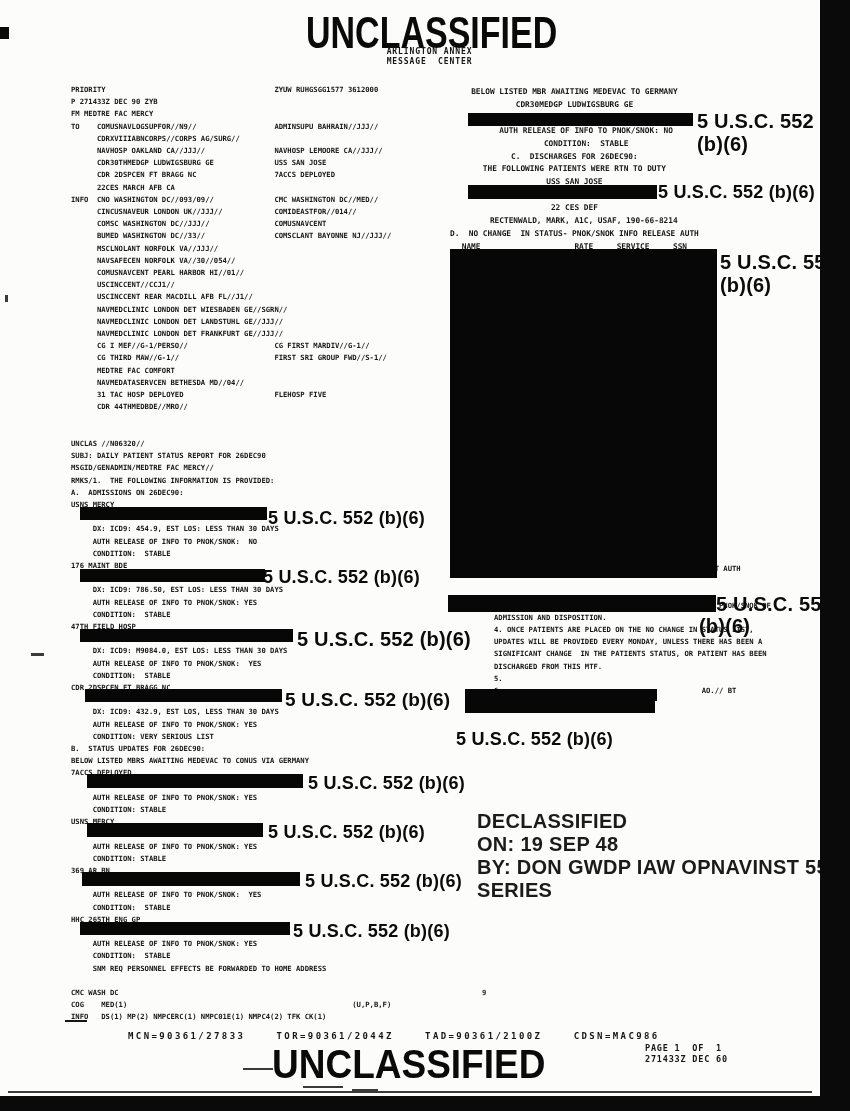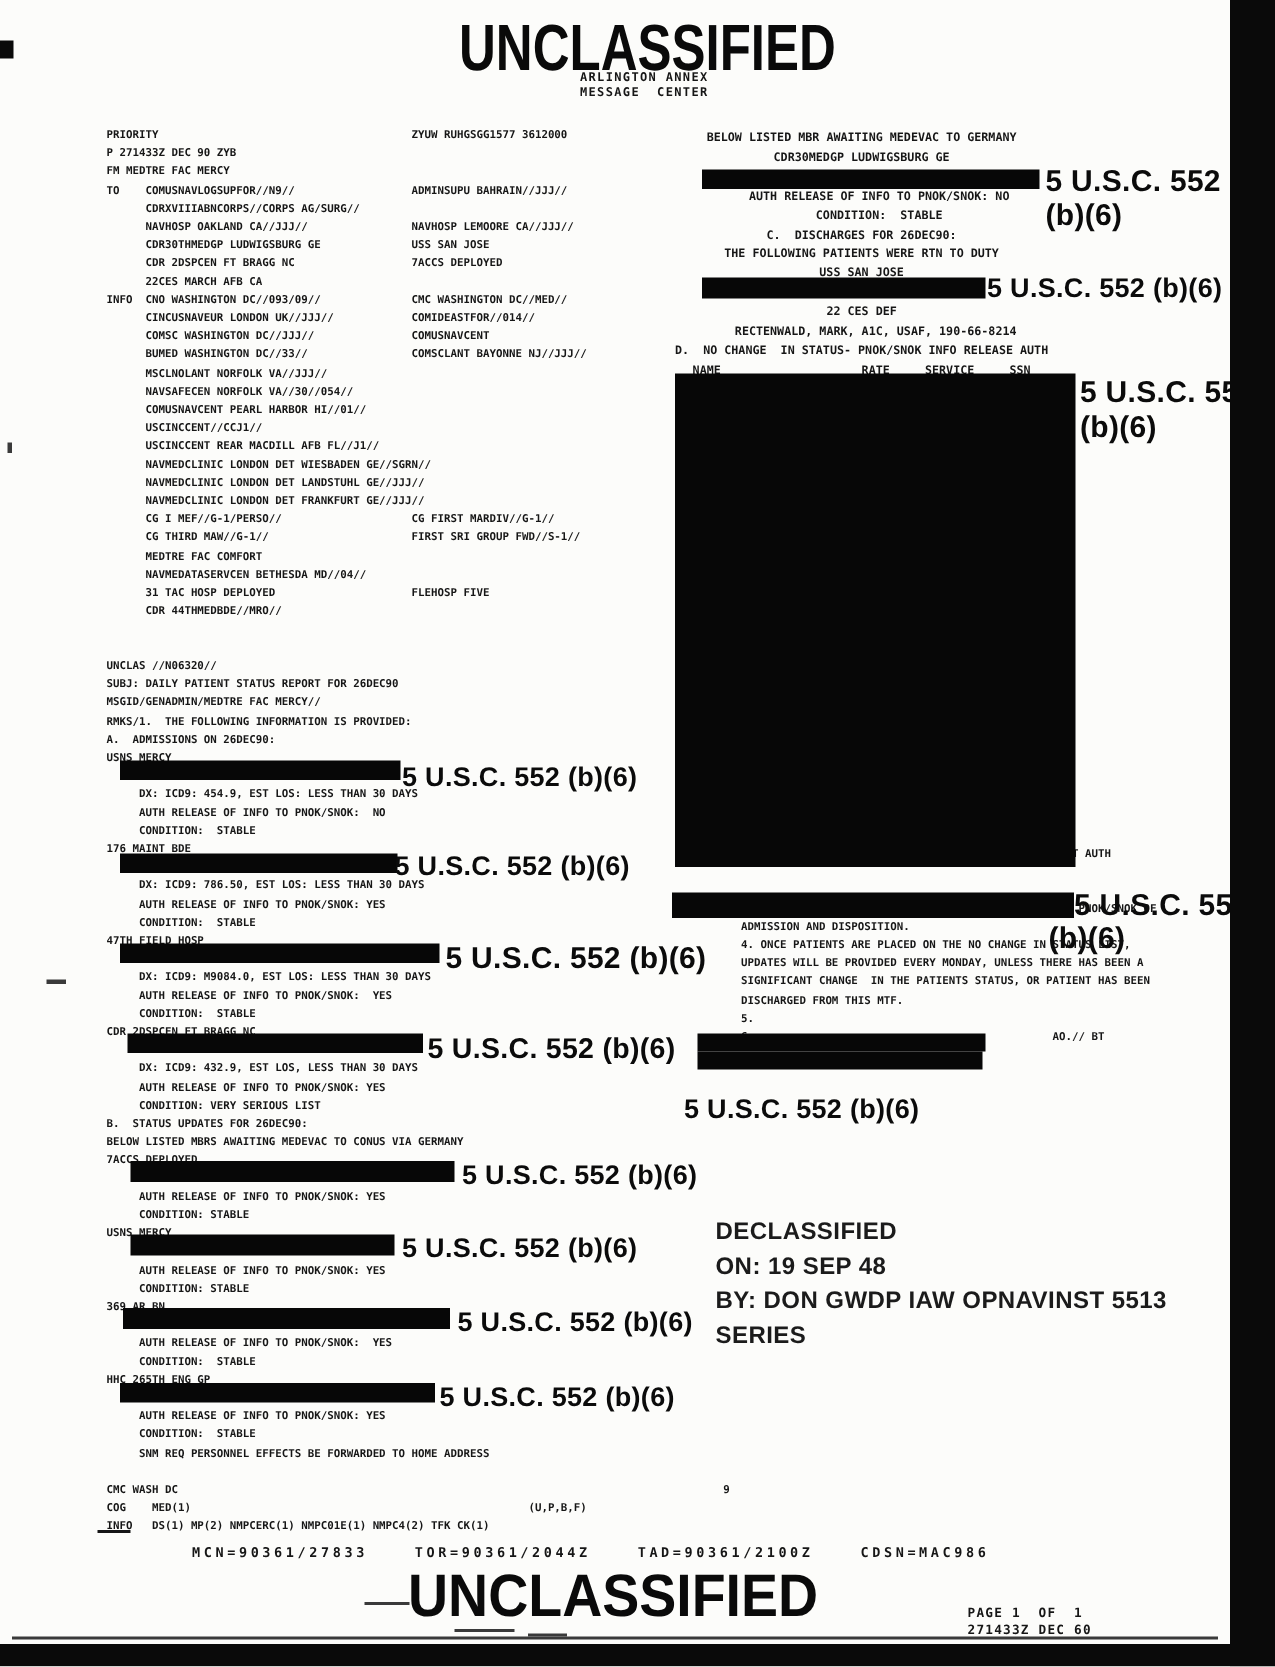--- a/index.html
+++ b/index.html
@@ -6,31 +6,31 @@
   .page{position:relative;width:850px;height:1111px;background:#fcfcfa;overflow:hidden;
         font-family:"Liberation Sans",sans-serif;}
   .mono{position:absolute;margin:0;font-family:"DejaVu Sans Mono",monospace;font-weight:bold;
         color:#161616;white-space:pre;z-index:2;}
   .left-col{left:35px;top:84px;font-size:7.2px;line-height:12.2px;margin-left:36px;}
   .right-col-top{left:450px;top:86px;font-size:7.8px;line-height:12.9px;text-align:center;}
   .right-col-bottom{left:450px;top:563px;font-size:7.2px;line-height:12.2px;margin-left:44px;}
   .codes{left:128px;top:1031px;font-size:9px;letter-spacing:2.4px;}
   .pageinfo{position:absolute;left:645px;top:1043px;z-index:2;
             font-family:"DejaVu Sans Mono",monospace;font-weight:bold;color:#161616;
-            font-size:8.5px;line-height:10.5px;letter-spacing:0.8px;white-space:pre;margin-top:28px;}
+            font-size:8.5px;line-height:10.5px;letter-spacing:0.8px;white-space:pre;}
   .uc-banner{position:absolute;font-family:"Liberation Sans",sans-serif;font-weight:bold;
              color:#0a0a0a;white-space:nowrap;z-index:2;}
   .uc-top{left:306px;top:8px;font-size:34px;transform:scaleY(1.28);transform-origin:left top;}
   .uc-bottom{left:272px;top:1042px;font-size:37px;transform:scaleY(1.08);transform-origin:left top;}
   .annex{position:absolute;left:347px;top:47px;width:165px;text-align:center;z-index:2;
          font-family:"DejaVu Sans Mono",monospace;font-weight:bold;color:#161616;
          font-size:8px;line-height:9.5px;letter-spacing:0.9px;white-space:pre;}
   .declass{position:absolute;left:477px;top:810px;z-index:3;
            font-family:"Liberation Sans",sans-serif;font-weight:bold;color:#1b1b1b;
-           font-size:16px;line-height:23px;letter-spacing:0.3px;white-space:nowrap;}
+           font-size:20px;line-height:23px;letter-spacing:0.3px;white-space:nowrap;}
   .stamp{position:absolute;font-family:"Liberation Sans",sans-serif;font-weight:bold;
          color:#0b0b0b;white-space:nowrap;z-index:5;letter-spacing:0.2px;line-height:1;}
   .redact{position:absolute;background:#070707;z-index:4;}
   .strip{position:absolute;background:#0a0a0a;z-index:8;}
   .noise{position:absolute;background:#3a3a3a;z-index:7;}
   .underline{position:absolute;left:65px;top:1020px;width:22px;height:1.5px;background:#161616;z-index:3;}
 </style>
 </head>
 <body>
 

